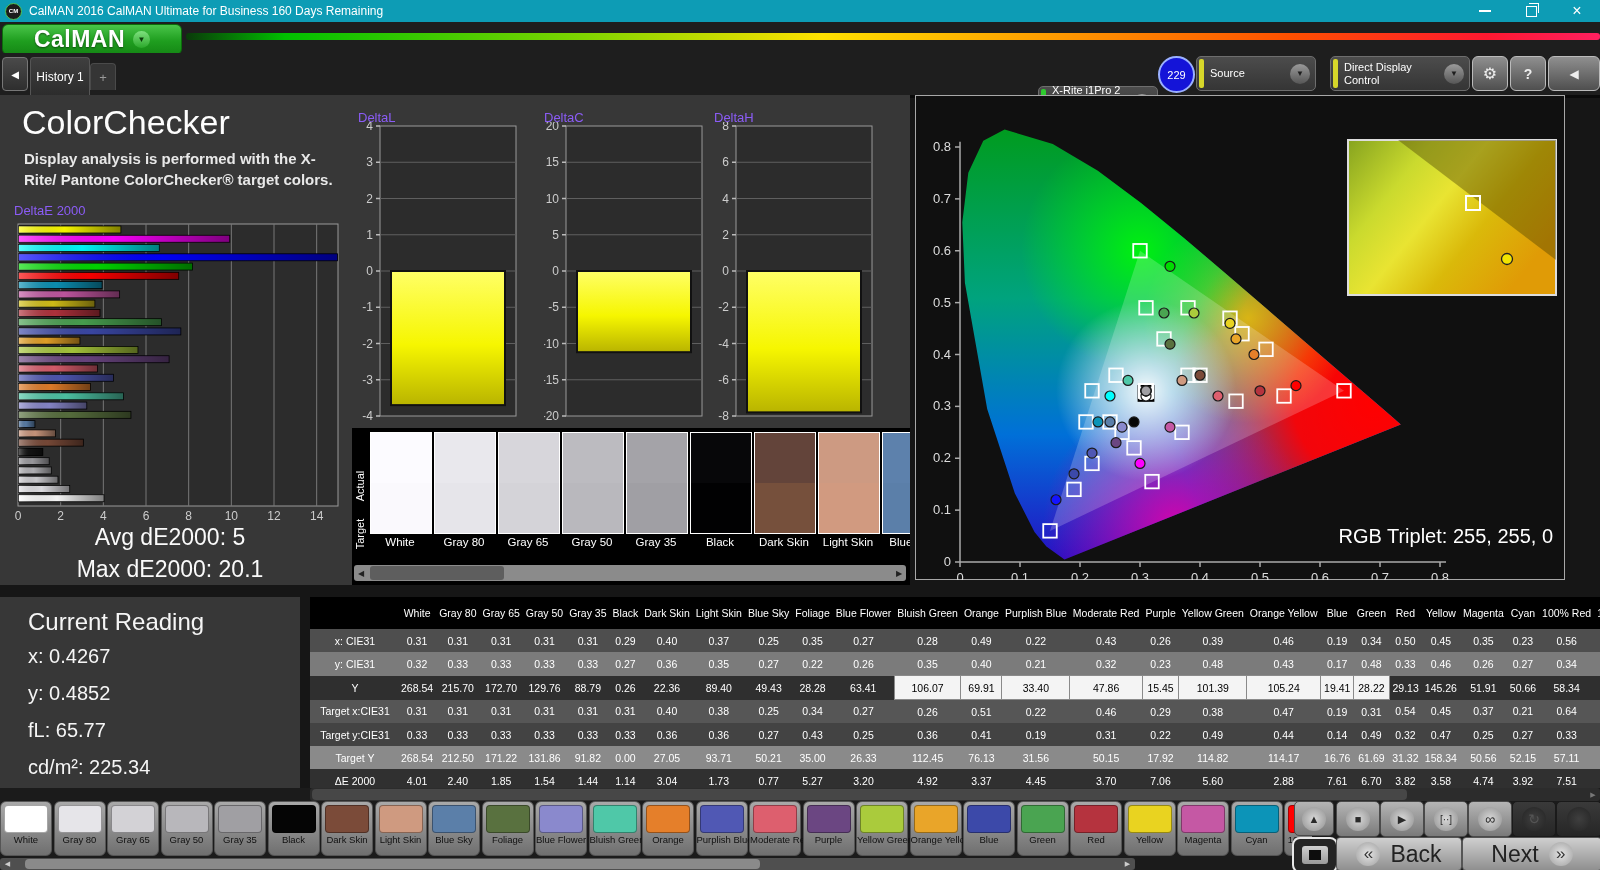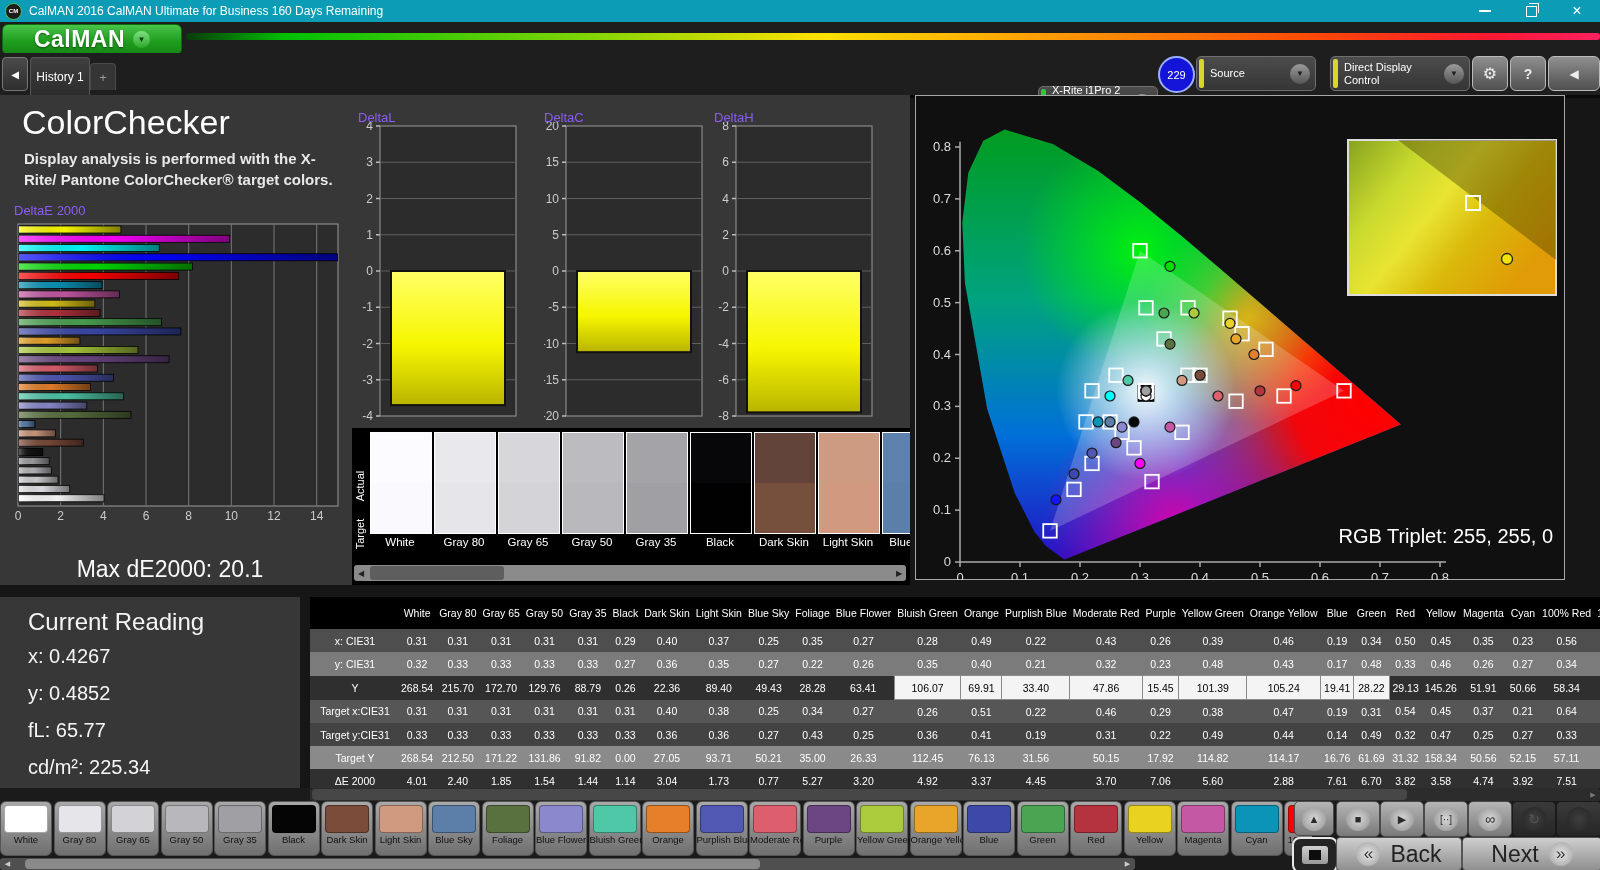--- a/index.html
+++ b/index.html
@@ -265,20 +265,21 @@
       <rect x="4.5" y="235.66666666666669" width="30.72" height="7" fill="url(#barfade)"></rect>
       <rect x="4.5" y="244.93333333333337" width="32.85333333333333" height="7" fill="#b8b7bb" stroke="#000" stroke-width="0.8"></rect>
       <rect x="4.5" y="244.93333333333337" width="32.85333333333333" height="7" fill="url(#barfade)"></rect>
       <rect x="4.5" y="254.20000000000002" width="39.46666666666667" height="7" fill="#d3d2d6" stroke="#000" stroke-width="0.8"></rect>
       <rect x="4.5" y="254.20000000000002" width="39.46666666666667" height="7" fill="url(#barfade)"></rect>
       <rect x="4.5" y="263.4666666666667" width="51.199999999999996" height="7" fill="#e6e5e9" stroke="#000" stroke-width="0.8"></rect>
       <rect x="4.5" y="263.4666666666667" width="51.199999999999996" height="7" fill="url(#barfade)"></rect>
       <rect x="4.5" y="272.73333333333335" width="85.54666666666665" height="7" fill="#ffffff" stroke="#000" stroke-width="0.8"></rect>
       <rect x="4.5" y="272.73333333333335" width="85.54666666666665" height="7" fill="url(#barfade)"></rect>
     </svg>
+  <div id="avg-line" class="abs">Avg dE2000: 5</div>
   <div id="max-line" class="abs">Max dE2000: 20.1</div>
 
   <div id="dl-title" class="abs chart-title">DeltaL</div>
   <div id="dc-title" class="abs chart-title">DeltaC</div>
   <div id="dh-title" class="abs chart-title">DeltaH</div>
   <svg id="dl-svg" class="abs" style="left:358px;top:122px;" width="166" height="302">
       <defs>
         <linearGradient id="yg0" x1="0" y1="0" x2="0" y2="1">
           <stop offset="0%" stop-color="#ffff66"></stop>
           <stop offset="55%" stop-color="#f6f600"></stop>

